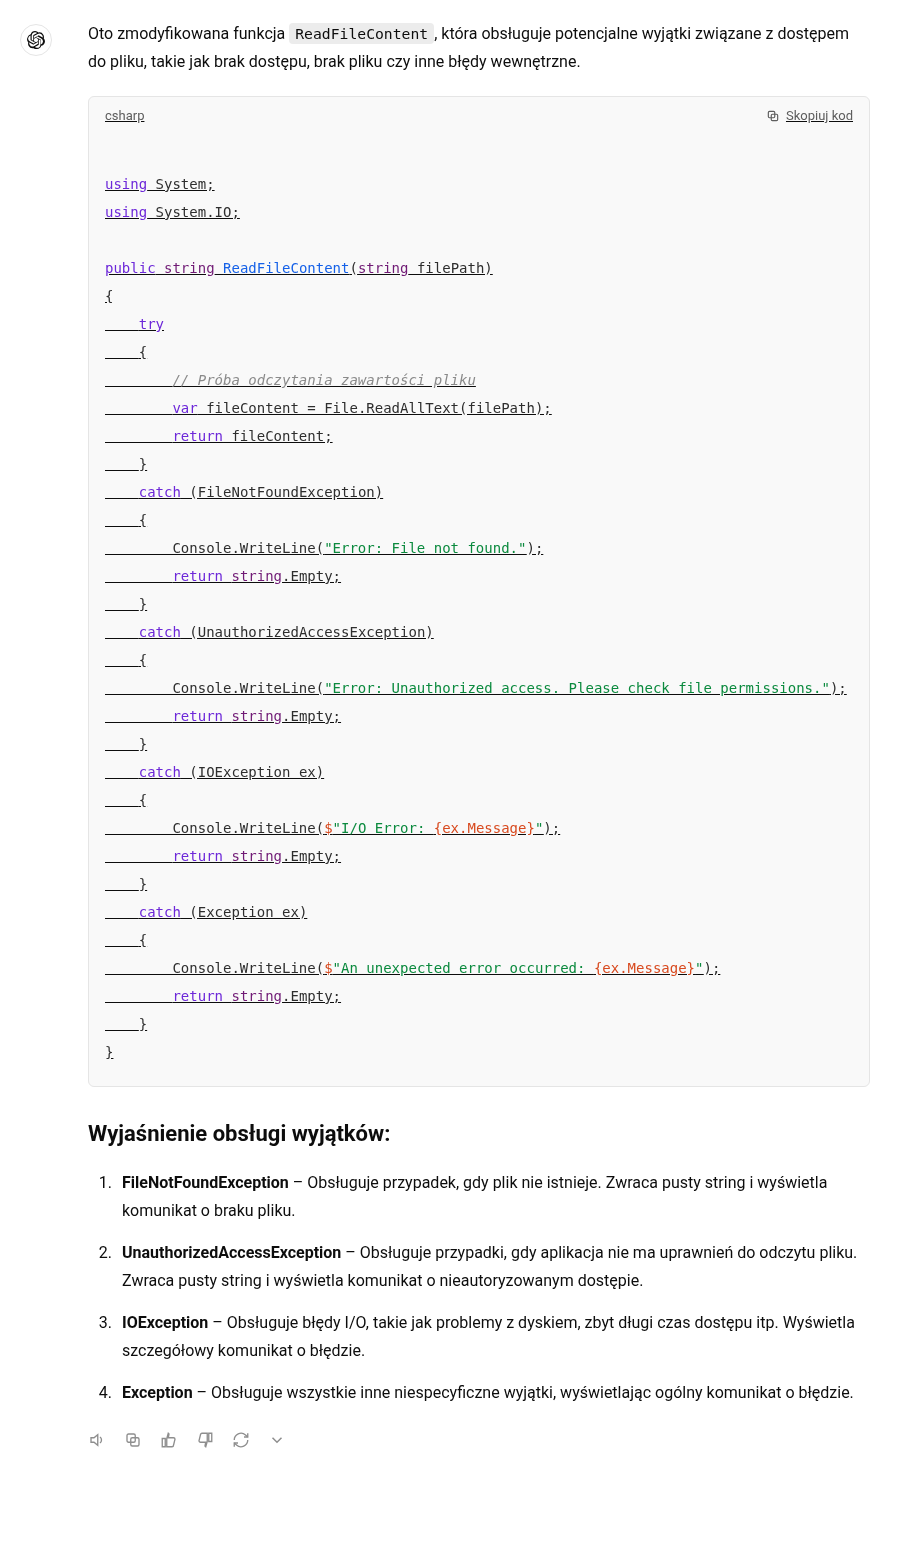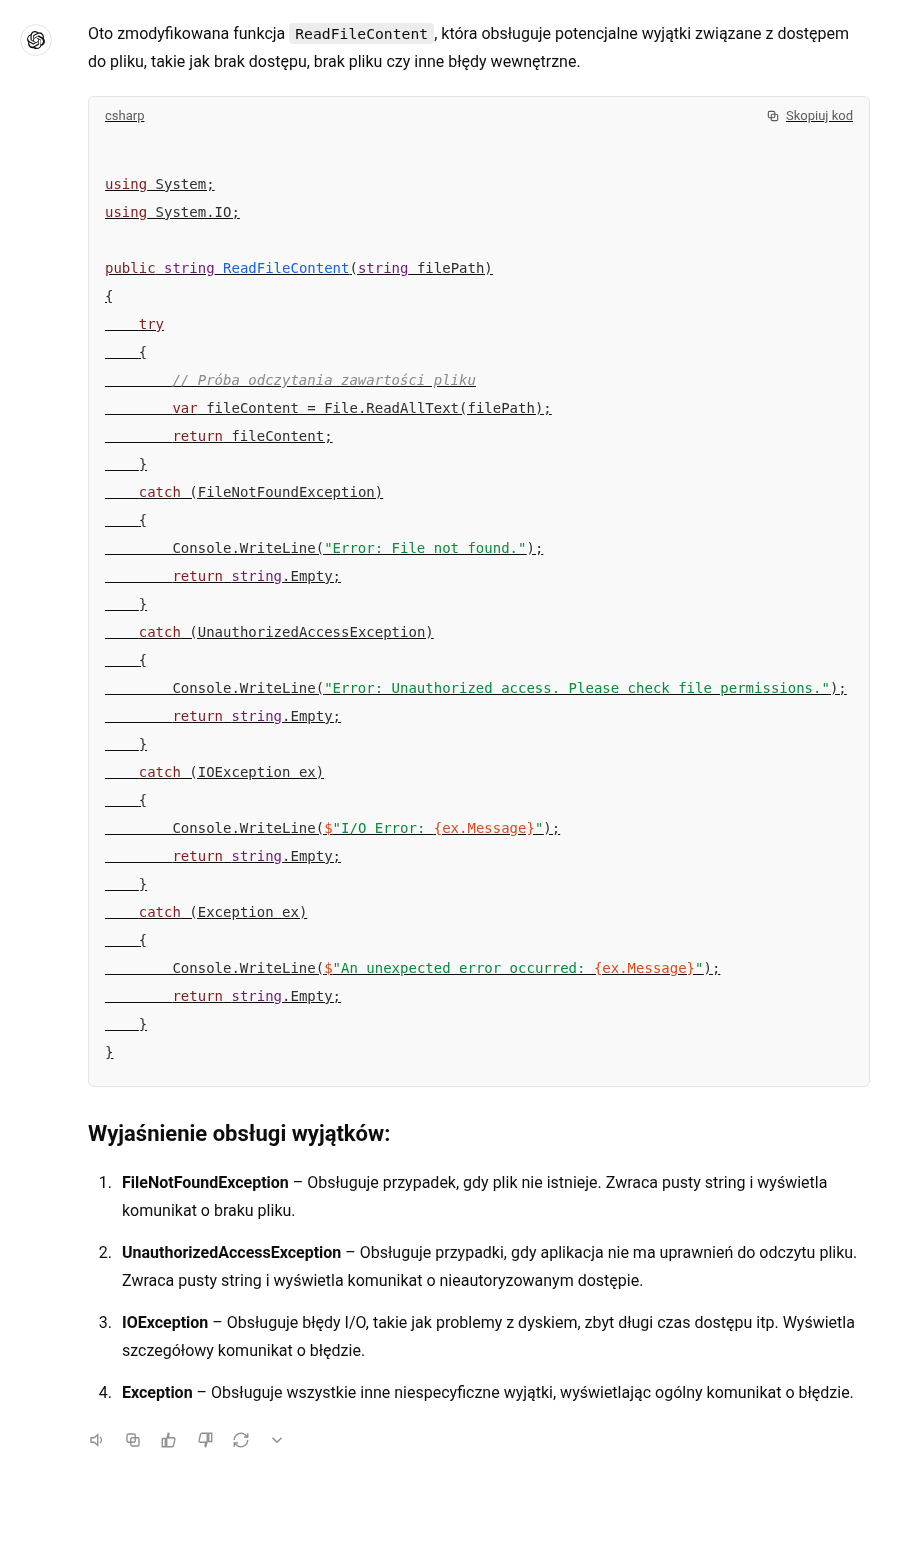--- a/index.html
+++ b/index.html
@@ -65,21 +65,21 @@
   padding: 6px 16px 20px 16px;
   overflow-x: auto;
 }
 code.block {
   font-family: ui-monospace, "SF Mono", Menlo, Consolas, monospace;
   font-size: 14px;
   line-height: 1.78;
   white-space: pre;
   color: #2e2e2e;
 }
-.tok-kw { color: #7f1d1d; }
+.tok-kw { color: #6d28d9; }
 .tok-type { color: #701a75; }
 .tok-fn { color: #1561e8; }
 .tok-str { color: #0b8a3e; }
 .tok-cmt { color: #8a8a8a; font-style: italic; }
 .tok-interp { color: #d84a1f; }
 
 h3 {
   font-size: 22px;
   font-weight: 700;
   margin: 8px 0 16px 0;

